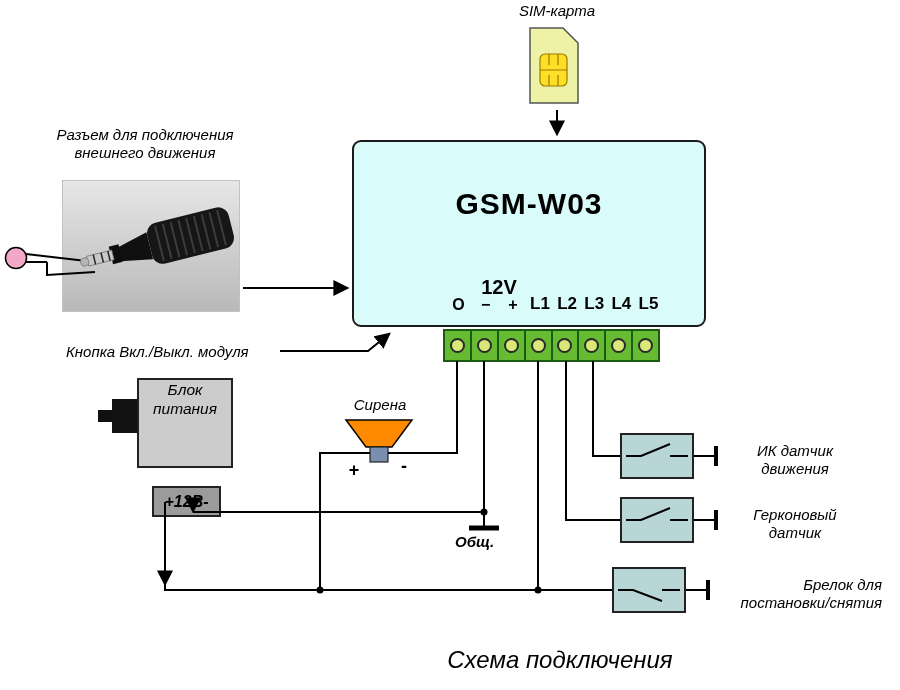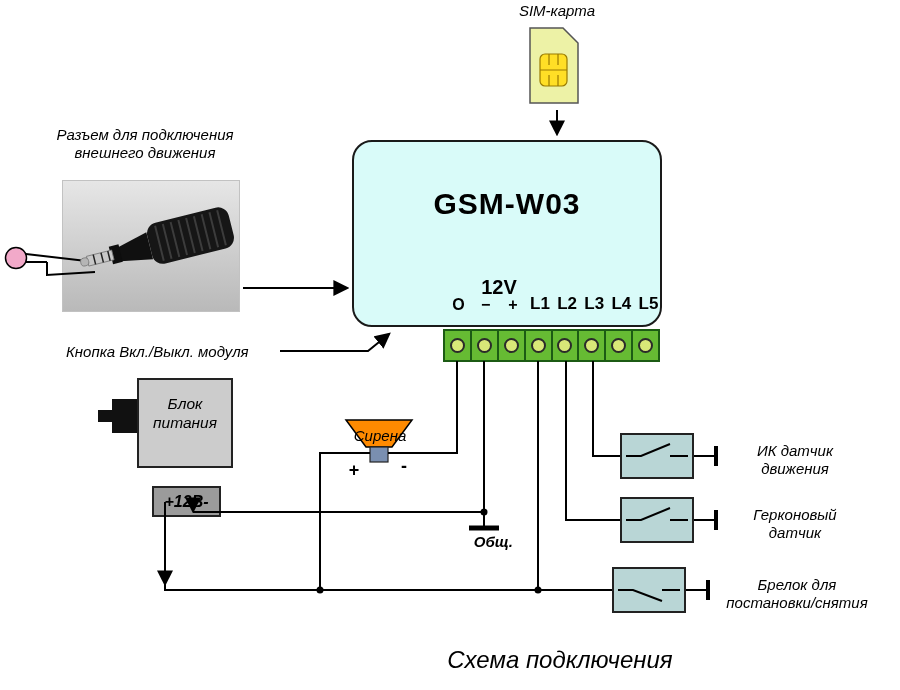--- a/index.html
+++ b/index.html
@@ -5,22 +5,22 @@
   * { margin:0; padding:0; box-sizing:border-box; }
   html,body { background:#fff; font-family:"Liberation Sans", sans-serif; color:#000; }
   .canvas { position:relative; width:900px; height:690px; background:#fff; overflow:hidden; }
   .lbl { position:absolute; font-style:italic; font-size:15px; line-height:18px; color:#000; }
   .center { text-align:center; }
 
   svg.wires { position:absolute; left:0; top:0; width:900px; height:690px; z-index:5; pointer-events:none; }
   .w { stroke:#000; stroke-width:2; fill:none; }
 
   
-  .module { position:absolute; left:352px; top:140px; width:310px; height:187px;
-            background:var(--module-fill); border:2.5px solid #1a1a1a; border-radius:20px; z-index:1; }
+  .module { position:absolute; left:352px; top:140px; width:354px; height:187px;
+            background:var(--module-fill); border:2.5px solid #1a1a1a; border-radius:9px; z-index:1; }
   .module-title { position:absolute; left:0; top:45px; width:100%; text-align:center;
                   font-size:30px; font-weight:bold; letter-spacing:1px; }
   .v12 { position:absolute; left:110px; top:134px; width:70px; text-align:center;
          font-size:20px; font-weight:bold; }
   .trow { position:absolute; left:91px; top:152px; width:217px; height:20px;
           display:flex; align-items:flex-end; }
   .trow span { flex:1; text-align:center; font-weight:bold; font-size:17px; }
   .trow span.big { font-size:16px; }
 
   
@@ -33,38 +33,38 @@
   .thole { width:15px; height:15px; border-radius:50%;
            background:var(--terminal-hole); border:2px solid #2a2a2a; }
 
   
   .photo { position:absolute; left:62px; top:180px; width:178px; height:132px;
            background:linear-gradient(180deg,#e6e6e6,#b9b9b9); border:1px solid #c2c2c2; z-index:1; }
 
   
   .psu { position:absolute; left:137px; top:378px; width:96px; height:90px;
          background:var(--psu-fill); border:2px solid #222; z-index:1;
-         font-style:italic; font-size:15.5px; line-height:19px; text-align:center; padding-top:14px; }
+         font-style:italic; font-size:15.5px; line-height:19px; text-align:center; padding-top:0; }
   .psu-plug { position:absolute; left:112px; top:399px; width:25px; height:34px; background:#111; z-index:1; }
   .psu-stub { position:absolute; left:98px; top:410px; width:16px; height:12px; background:#111; z-index:1; }
   .psu-out { position:absolute; left:152px; top:486px; width:69px; height:31px;
              background:var(--psu-output-fill); border:2px solid #222; z-index:1;
              font-weight:bold; font-style:italic; font-size:16px;
              display:flex; align-items:center; justify-content:center; }
 
   
   .sensor { position:absolute; width:74px; height:46px; background:var(--sensor-fill);
             border:2px solid #222; z-index:1; }
   .s1 { left:620px; top:433px; }
   .s2 { left:620px; top:497px; }
   .s3 { left:612px; top:567px; }
 
   .siren-plus, .siren-minus { position:absolute; width:24px; text-align:center;
             font-weight:bold; font-size:18px; z-index:6; }
-  .gnd-lbl { position:absolute; left:455px; top:533px; width:58px; text-align:right;
+  .gnd-lbl { position:absolute; left:455px; top:533px; width:58px; text-align:left;
              font-weight:bold; font-style:italic; font-size:15px; z-index:6; }
 
   .diagram-title { position:absolute; left:320px; top:646px; width:480px; text-align:center;
                    font-style:italic; font-size:24px; z-index:6; }
 </style>
 </head>
 <body>
 
 <div class="canvas">
 
@@ -195,34 +195,34 @@
 
   <div class="lbl center" style="left:487px; top:2px; width:140px; z-index:6;">SIM-карта</div>
 
   <div class="lbl center" style="left:45px; top:126px; width:200px; z-index:6;">
     <div>Разъем для подключения</div>
     <div>внешнего движения</div>
   </div>
 
   <div class="lbl" style="left:66px; top:343px; white-space:nowrap; z-index:6;">Кнопка Вкл./Выкл. модуля</div>
 
-  <div class="lbl center" style="left:330px; top:396px; width:100px; z-index:6;margin-top:31px;">Сирена</div>
+  <div class="lbl center" style="left:330px; top:396px; width:100px; z-index:6;">Сирена</div>
   <div class="siren-plus" style="left:342px; top:460px;">+</div>
   <div class="siren-minus" style="left:392px; top:456px;">-</div>
 
   <div class="gnd-lbl">Общ.</div>
 
   <div class="lbl center" style="left:715px; top:442px; width:160px; z-index:6;">
     <div>ИК датчик</div>
     <div>движения</div>
   </div>
   <div class="lbl center" style="left:715px; top:506px; width:160px; z-index:6;">
     <div>Герконовый</div>
     <div>датчик</div>
   </div>
-  <div class="lbl center" style="left:712px; top:576px; width:170px; z-index:6;">
+  <div class="lbl center" style="left:712px; top:576px; width:170px; z-index:6;text-align:right;">
     <div>Брелок для</div>
     <div>постановки/снятия</div>
   </div>
 
   <div class="diagram-title">Схема подключения</div>
 
 </div>
 
 </body></html>

